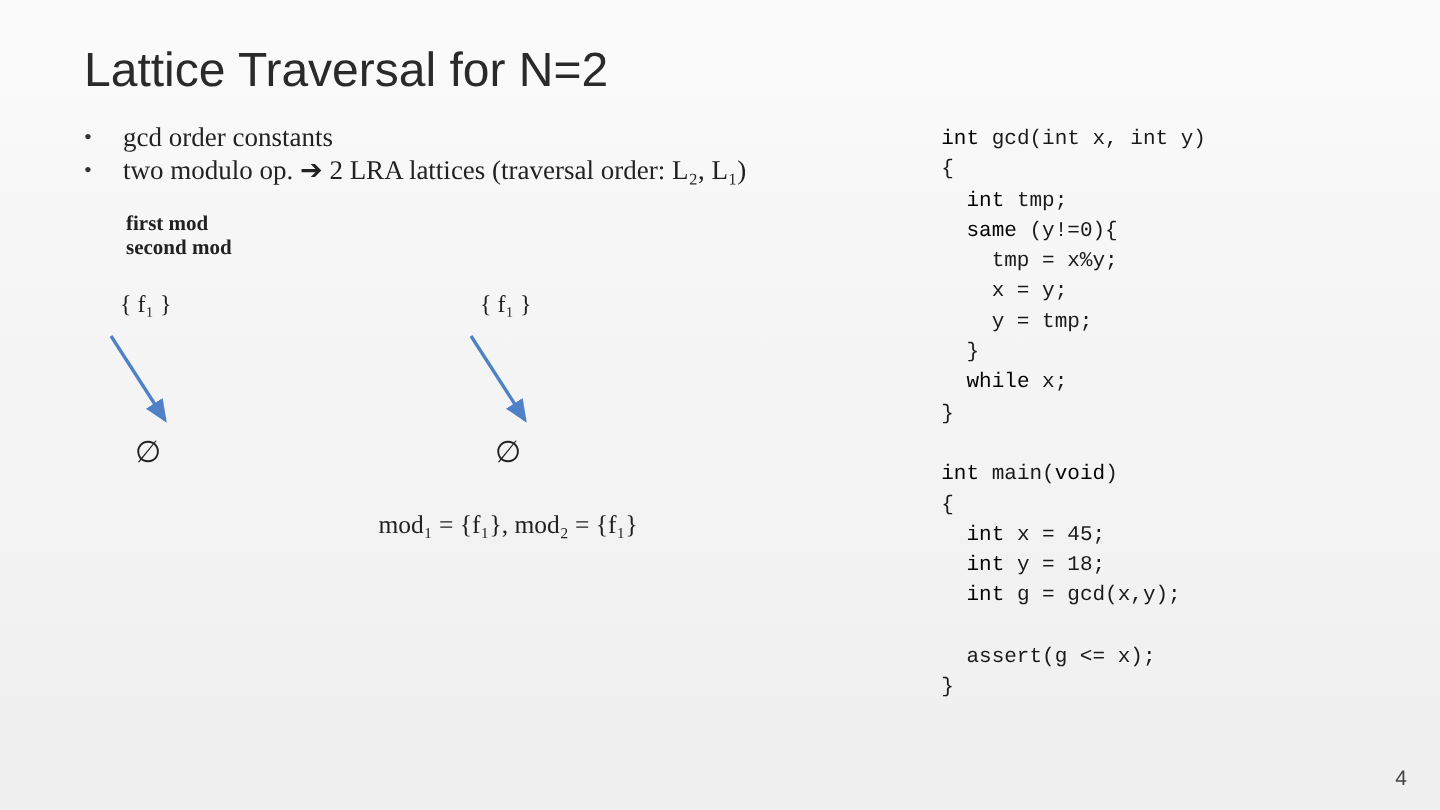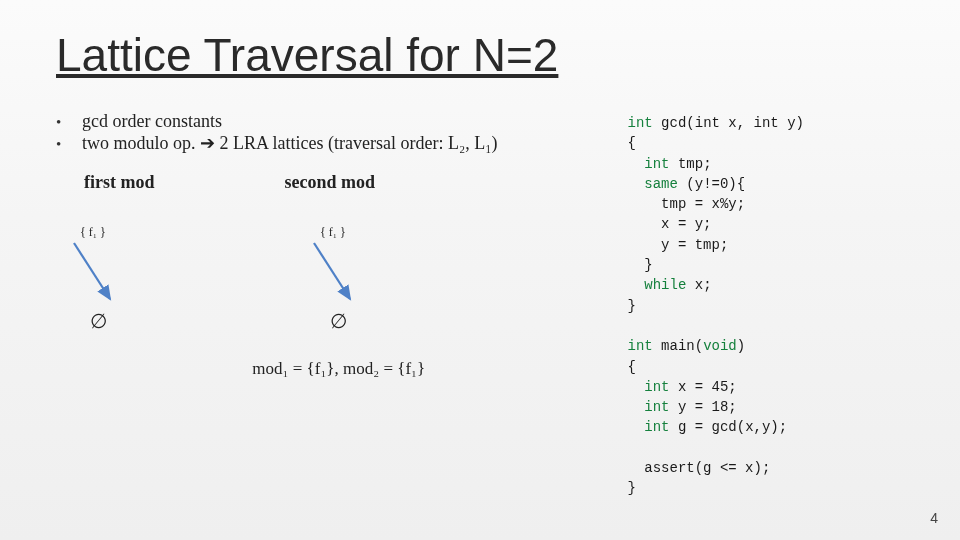--- a/index.html
+++ b/index.html
@@ -10,84 +10,83 @@
     color: #222;
     position: relative;
   }
   .slide {
     width: 960px;
     height: 540px;
     padding: 28px 48px 20px 56px;
     position: relative;
   }
   .title {
-    font-size: 46px;
+    font-size: 32px;
     font-weight: 400;
-    margin-bottom: 29px;
+    margin-bottom: 16px;
     color: #2a2a2a;
-    text-decoration: underline;
   }
   .cols {
     display: flex;
     gap: 12px;
   }
   .left {
     width: 590px;
   }
   .right {
     width: 300px;
     font-family: "Courier New", Courier, monospace;
     font-size: 14px;
     line-height: 1.45;
     color: #1a1a1a;
     white-space: pre;
     padding-top: 2px;
   }
-  .right .kw { color: #15803d; }
+  .right .kw { color: #000000; }
   ul.bullets {
     list-style: none;
     font-family: "Palatino Linotype", "Book Antiqua", "Times New Roman", serif;
     font-size: 18px;
     color: #222;
     margin-bottom: 18px;
   }
   ul.bullets li::before {
     content: "•";
     display: inline-block;
     width: 26px;
     font-size: 15px;
     color: #333;
     vertical-align: middle;
   }
   .latlabels {
     display: flex;
-    gap: 130px;
     padding-left: 28px;
     font-family: "Palatino Linotype", "Book Antiqua", "Times New Roman", serif;
     font-weight: 700;
-    font-size: 18px;
+    font-size: 14px;
     margin-bottom: 20px;
+    flex-direction: column;
   }
   .lattices {
     display: flex;
     gap: 130px;
     padding-left: 6px;
     margin-bottom: 26px;
   }
   .lattice {
     width: 110px;
     height: 120px;
     position: relative;
   }
   .node-top {
     position: absolute;
-    top: 12px;
+    top: 1px;
     left: 18px;
     font-family: "Times New Roman", serif;
-    font-size: 12px;
+    font-size: 16px;
   }
   .node-bot {
     position: absolute;
     bottom: 0;
     left: 28px;
     font-family: "Times New Roman", serif;
     font-size: 20px;
   }
   .arrow-svg {
     position: absolute;

